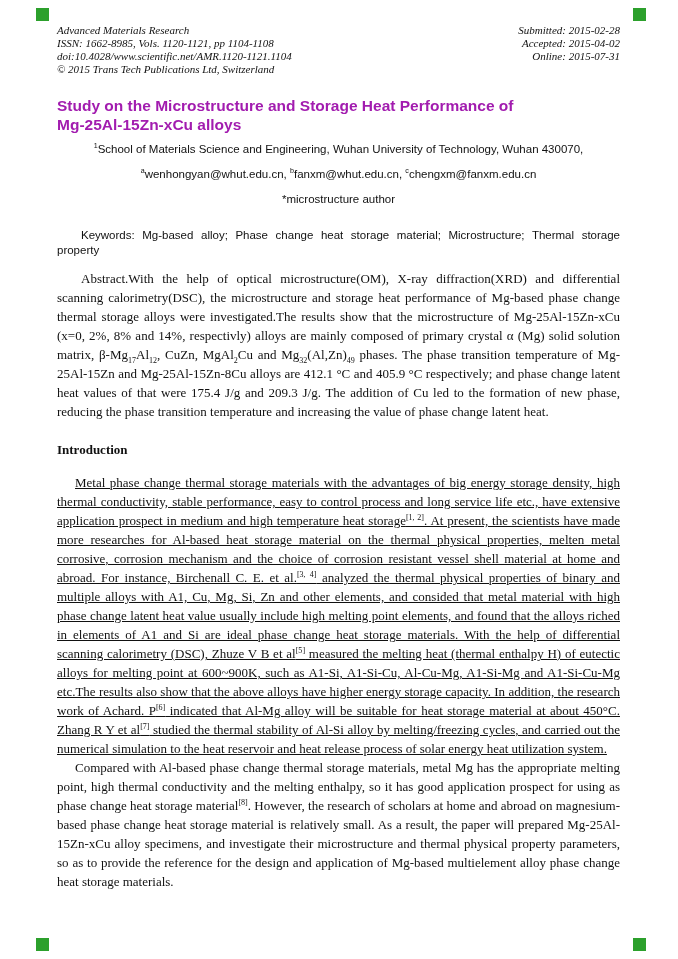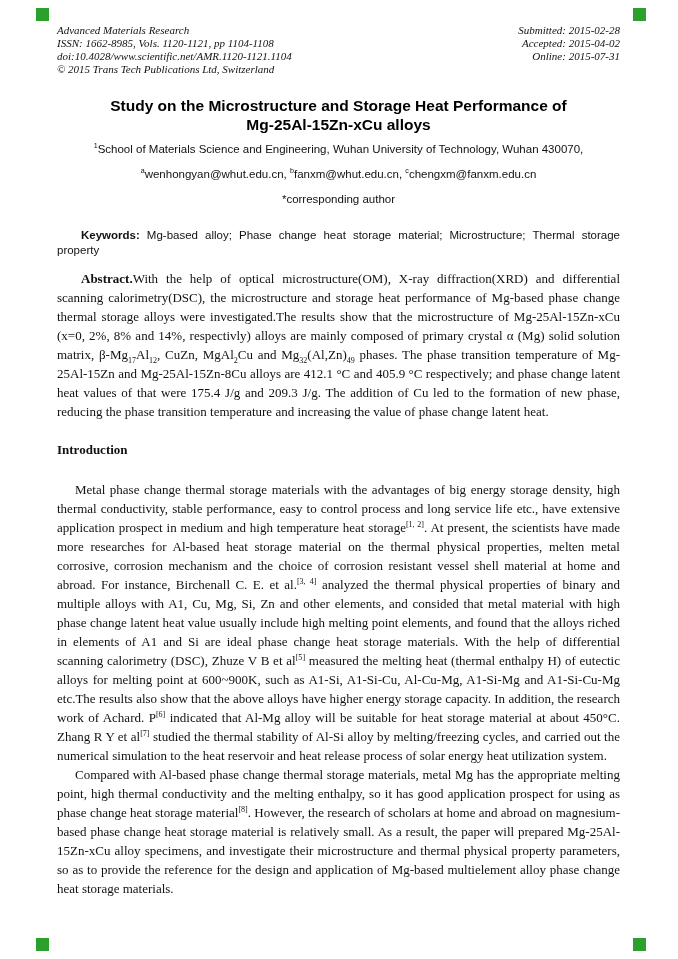--- a/index.html
+++ b/index.html
@@ -36,26 +36,25 @@
     justify-content: space-between;
     font-style: italic;
     font-size: 11px;
     line-height: 13px;
   }
   .hdr-left  { text-align: left; }
   .hdr-right { text-align: right; }
 
   .title {
     margin: 20px 0 0 0;
-    text-align: center;
     font-family: "Liberation Sans", sans-serif;
     font-weight: bold;
     font-size: 15.5px;
     line-height: 19px;
-    color: #000000;
+    color: #a21caf;
   }
   .authors {
     margin-top: 10px;
     text-align: center;
     font-family: "Liberation Sans", sans-serif;
     font-size: 13.5px;
     line-height: 17px;
   }
   .small-sans {
     font-family: "Liberation Sans", sans-serif;
@@ -81,23 +80,23 @@
     line-height: 19px;
     text-align: justify;
   }
   .abstract { margin-top: 12px; }
   .section-heading {
     margin: 21px 0 0 0;
     font-size: 13px;
     font-weight: bold;
   }
   .intro-par { text-indent: 18px; }
-  .intro-par.first { margin-top: 22px; }
+  .intro-par.first { margin-top: 15px; text-decoration: underline; }
 
-  .seg-bold { font-weight: bold; padding-left: 24px; }
+  .seg-bold { font-weight: normal; padding-left: 24px; }
   sup { font-size: 0.62em; line-height: 0; vertical-align: super; }
   sub { font-size: 0.62em; line-height: 0; vertical-align: sub; }
 </style>
 </head>
 <body>
 
 <div class="corner tl" style="background: rgb(44, 160, 44);"></div>
 <div class="corner tr" style="background: rgb(44, 160, 44);"></div>
 <div class="corner bl" style="background: rgb(44, 160, 44);"></div>
 <div class="corner br" style="background: rgb(44, 160, 44);"></div>
@@ -120,21 +119,21 @@
 
   <h1 class="title"><span>Study on the Microstructure and Storage Heat Performance of</span><br><span>Mg-25Al-15Zn-xCu alloys</span></h1>
 
 
   <div class="small-sans affiliation">
     <div><sup>1</sup><span>School of Materials Science and Engineering, Wuhan University of Technology, Wuhan 430070,</span></div>
   </div>
 
   <div class="small-sans emails"><sup>a</sup><span>wenhongyan@whut.edu.cn, </span><sup>b</sup><span>fanxm@whut.edu.cn, </span><sup>c</sup><span>chengxm@fanxm.edu.cn</span></div>
 
-  <div class="small-sans corresponding">*corresponding author</div>
+  <div class="small-sans corresponding">*microstructure author</div>
 
   <p class="keywords"><span class="seg-bold">Keywords:</span><span> Mg-based alloy; Phase change heat storage material; Microstructure; Thermal storage property</span></p>
 
   <p class="body-par abstract"><span class="seg-bold">Abstract.</span><span>With the help of optical microstructure(OM), X-ray diffraction(XRD) and differential scanning calorimetry(DSC), the microstructure and storage heat performance of Mg-based phase change thermal storage alloys were investigated.The results show that the microstructure of Mg-25Al-15Zn-xCu (x=0, 2%, 8% and 14%, respectivly) alloys are mainly composed of primary crystal α (Mg) solid solution matrix, β-Mg</span><sub>17</sub><span>Al</span><sub>12</sub><span>, CuZn, MgAl</span><sub>2</sub><span>Cu and Mg</span><sub>32</sub><span>(Al,Zn)</span><sub>49</sub><span> phases. The phase transition temperature of Mg-25Al-15Zn and Mg-25Al-15Zn-8Cu alloys are 412.1 °C and 405.9 °C respectively; and phase change latent heat values of that were 175.4 J/g and 209.3 J/g. The addition of Cu led to the formation of new phase, reducing the phase transition temperature and increasing the value of phase change latent heat.</span></p>
 
   <h2 class="section-heading">Introduction</h2>
 
   <p class="body-par intro-par first"><span>Metal phase change thermal storage materials with the advantages of big energy storage density, high thermal conductivity, stable performance, easy to control process and long service life etc., have extensive application prospect in medium and high temperature heat storage</span><sup>[1, 2]</sup><span>. At present, the scientists have made more researches for Al-based heat storage material on the thermal physical properties, melten metal corrosive, corrosion mechanism and the choice of corrosion resistant vessel shell material at home and abroad. For instance, Birchenall C. E. et al.</span><sup>[3, 4]</sup><span> analyzed the thermal physical properties of binary and multiple alloys with A1, Cu, Mg, Si, Zn and other elements, and consided that metal material with high phase change latent heat value usually include high melting point elements, and found that the alloys riched in elements of A1 and Si are ideal phase change heat storage materials. With the help of differential scanning calorimetry (DSC), Zhuze V B et al</span><sup>[5]</sup><span> measured the melting heat (thermal enthalpy H) of eutectic alloys for melting point at 600~900K, such as A1-Si, A1-Si-Cu, Al-Cu-Mg, A1-Si-Mg and A1-Si-Cu-Mg etc.The results also show that the above alloys have higher energy storage capacity. In addition, the research work of Achard. P</span><sup>[6]</sup><span> indicated that Al-Mg alloy will be suitable for heat storage material at about 450°C. Zhang R Y et al</span><sup>[7]</sup><span> studied the thermal stability of Al-Si alloy by melting/freezing cycles, and carried out the numerical simulation to the heat reservoir and heat release process of solar energy heat utilization system.</span></p>
 
   <p class="body-par intro-par"><span>Compared with Al-based phase change thermal storage materials, metal Mg has the appropriate melting point, high thermal conductivity and the melting enthalpy, so it has good application prospect for using as phase change heat storage material</span><sup>[8]</sup><span>. However, the research of scholars at home and abroad on magnesium-based phase change heat storage material is relatively small. As a result, the paper will prepared Mg-25Al-15Zn-xCu alloy specimens, and investigate their microstructure and thermal physical property parameters, so as to provide the reference for the design and application of Mg-based multielement alloy phase change heat storage materials.</span></p>

